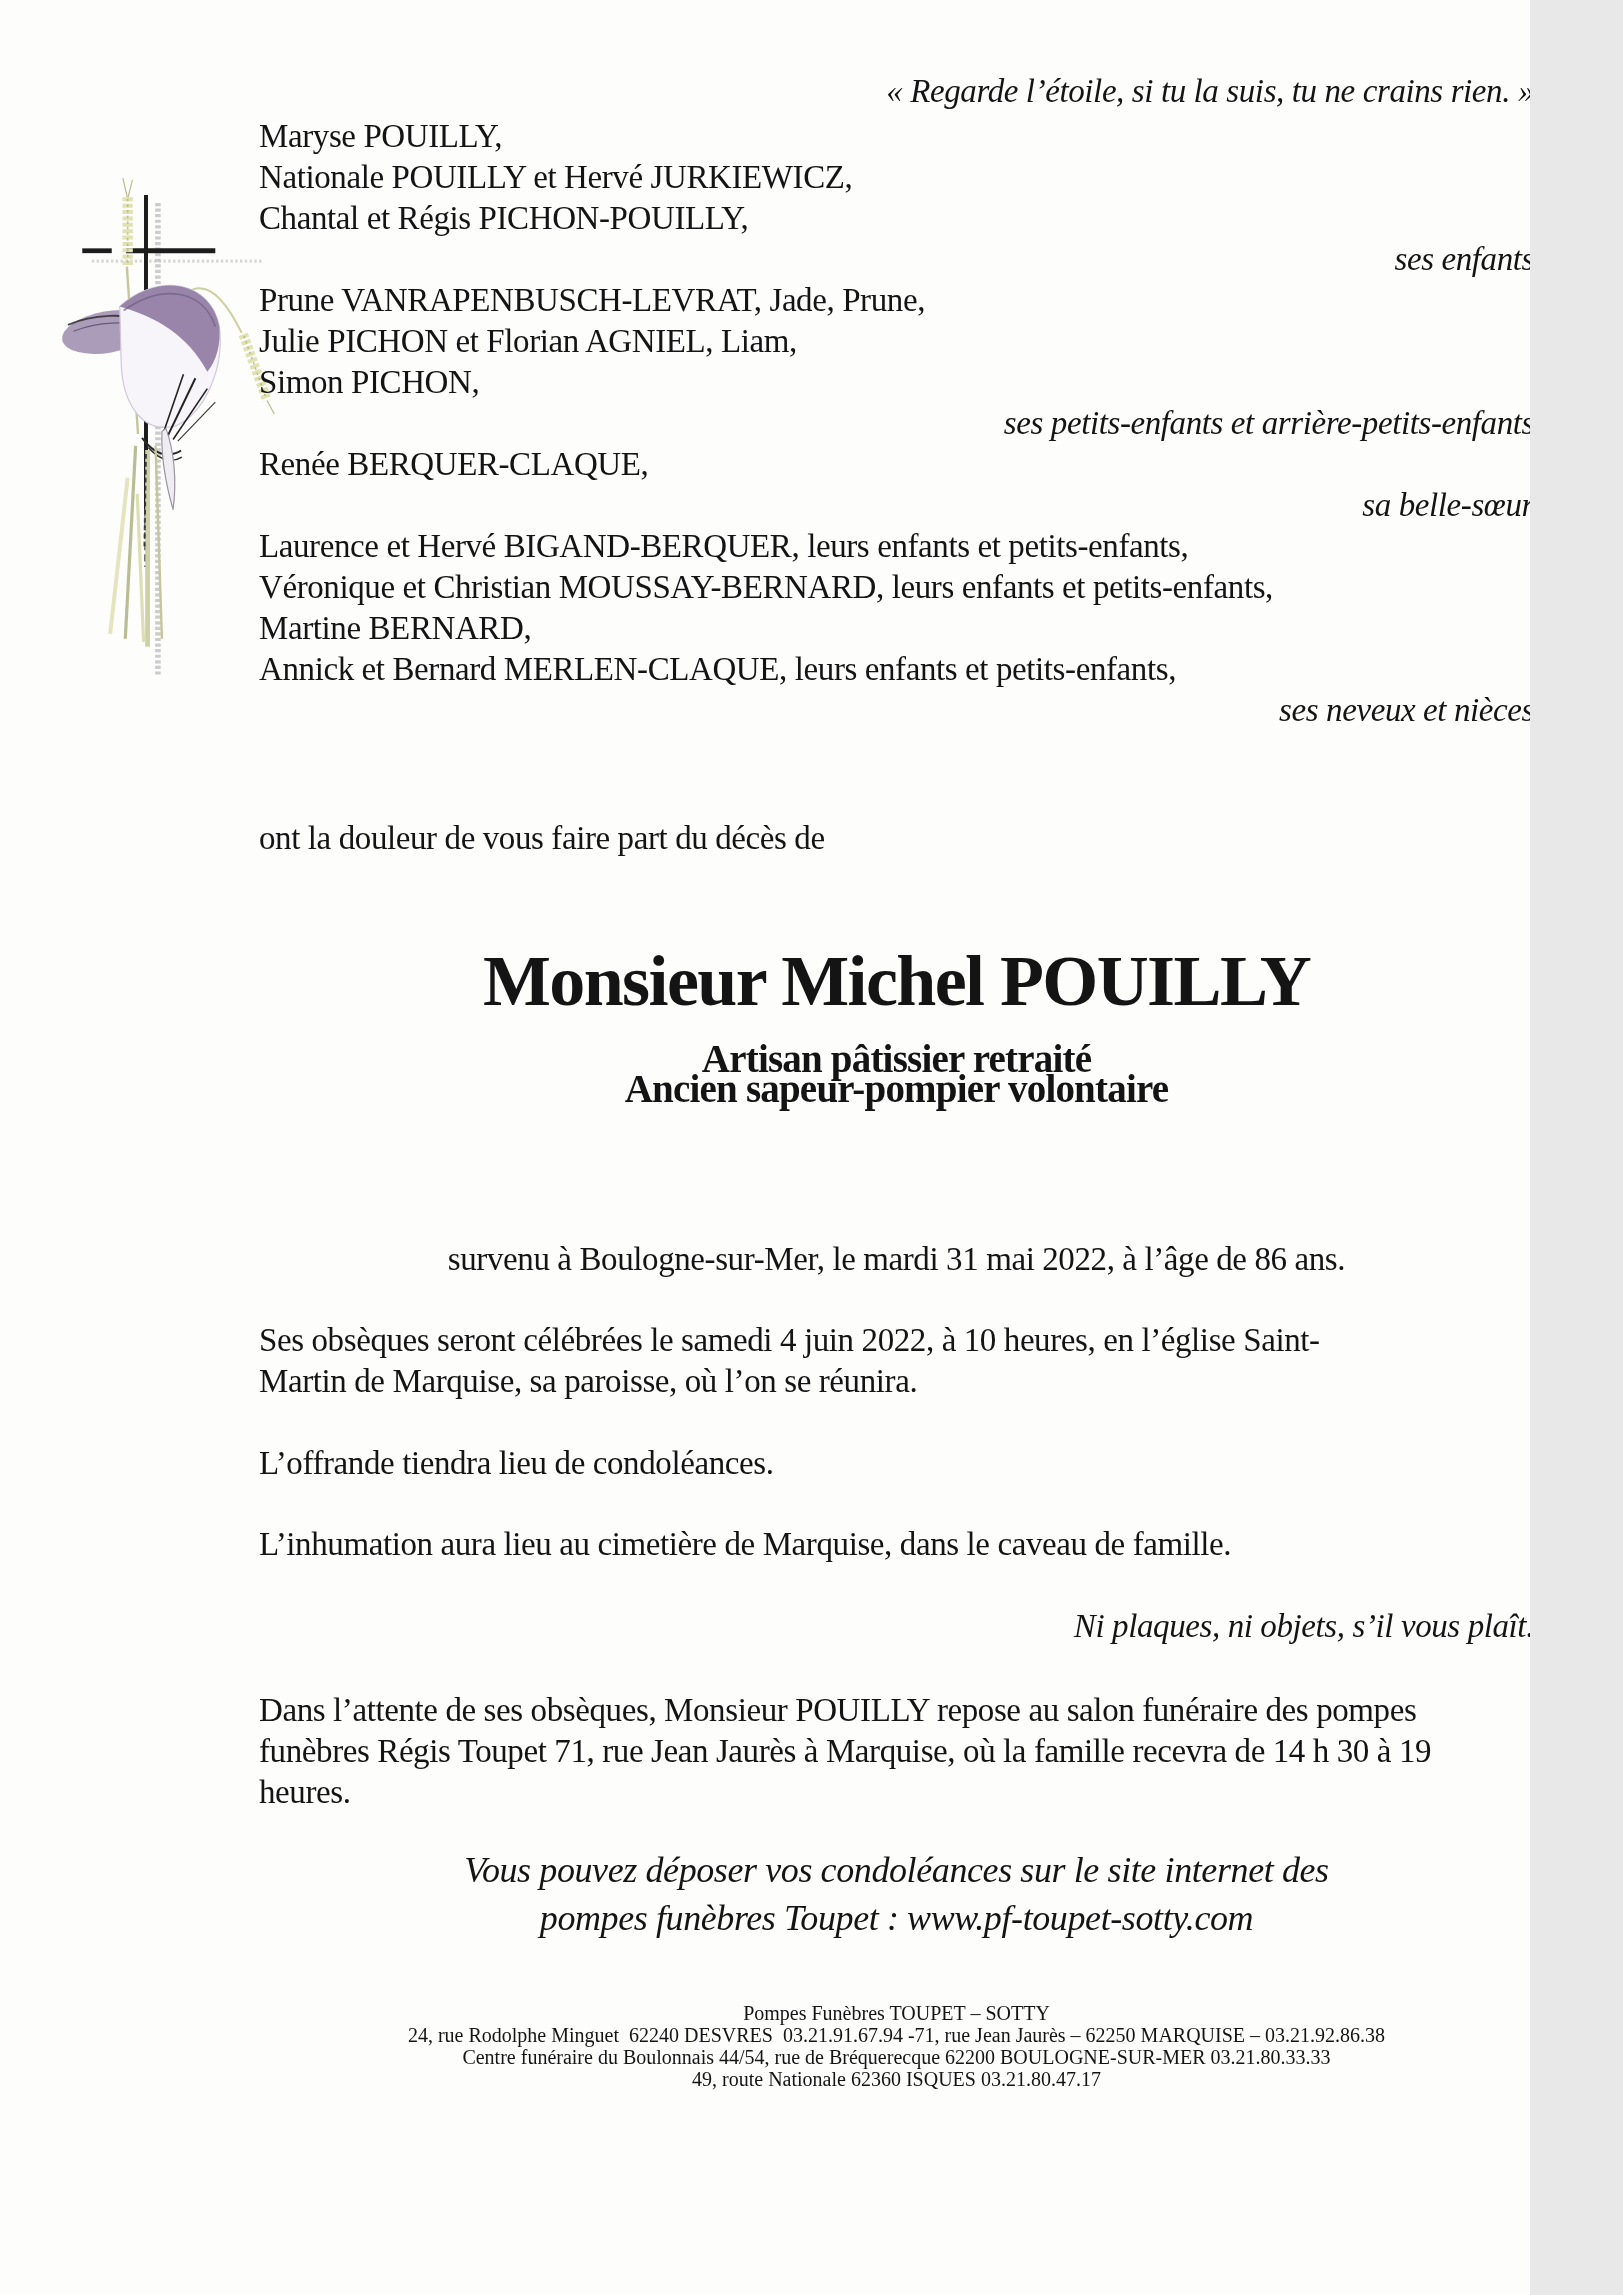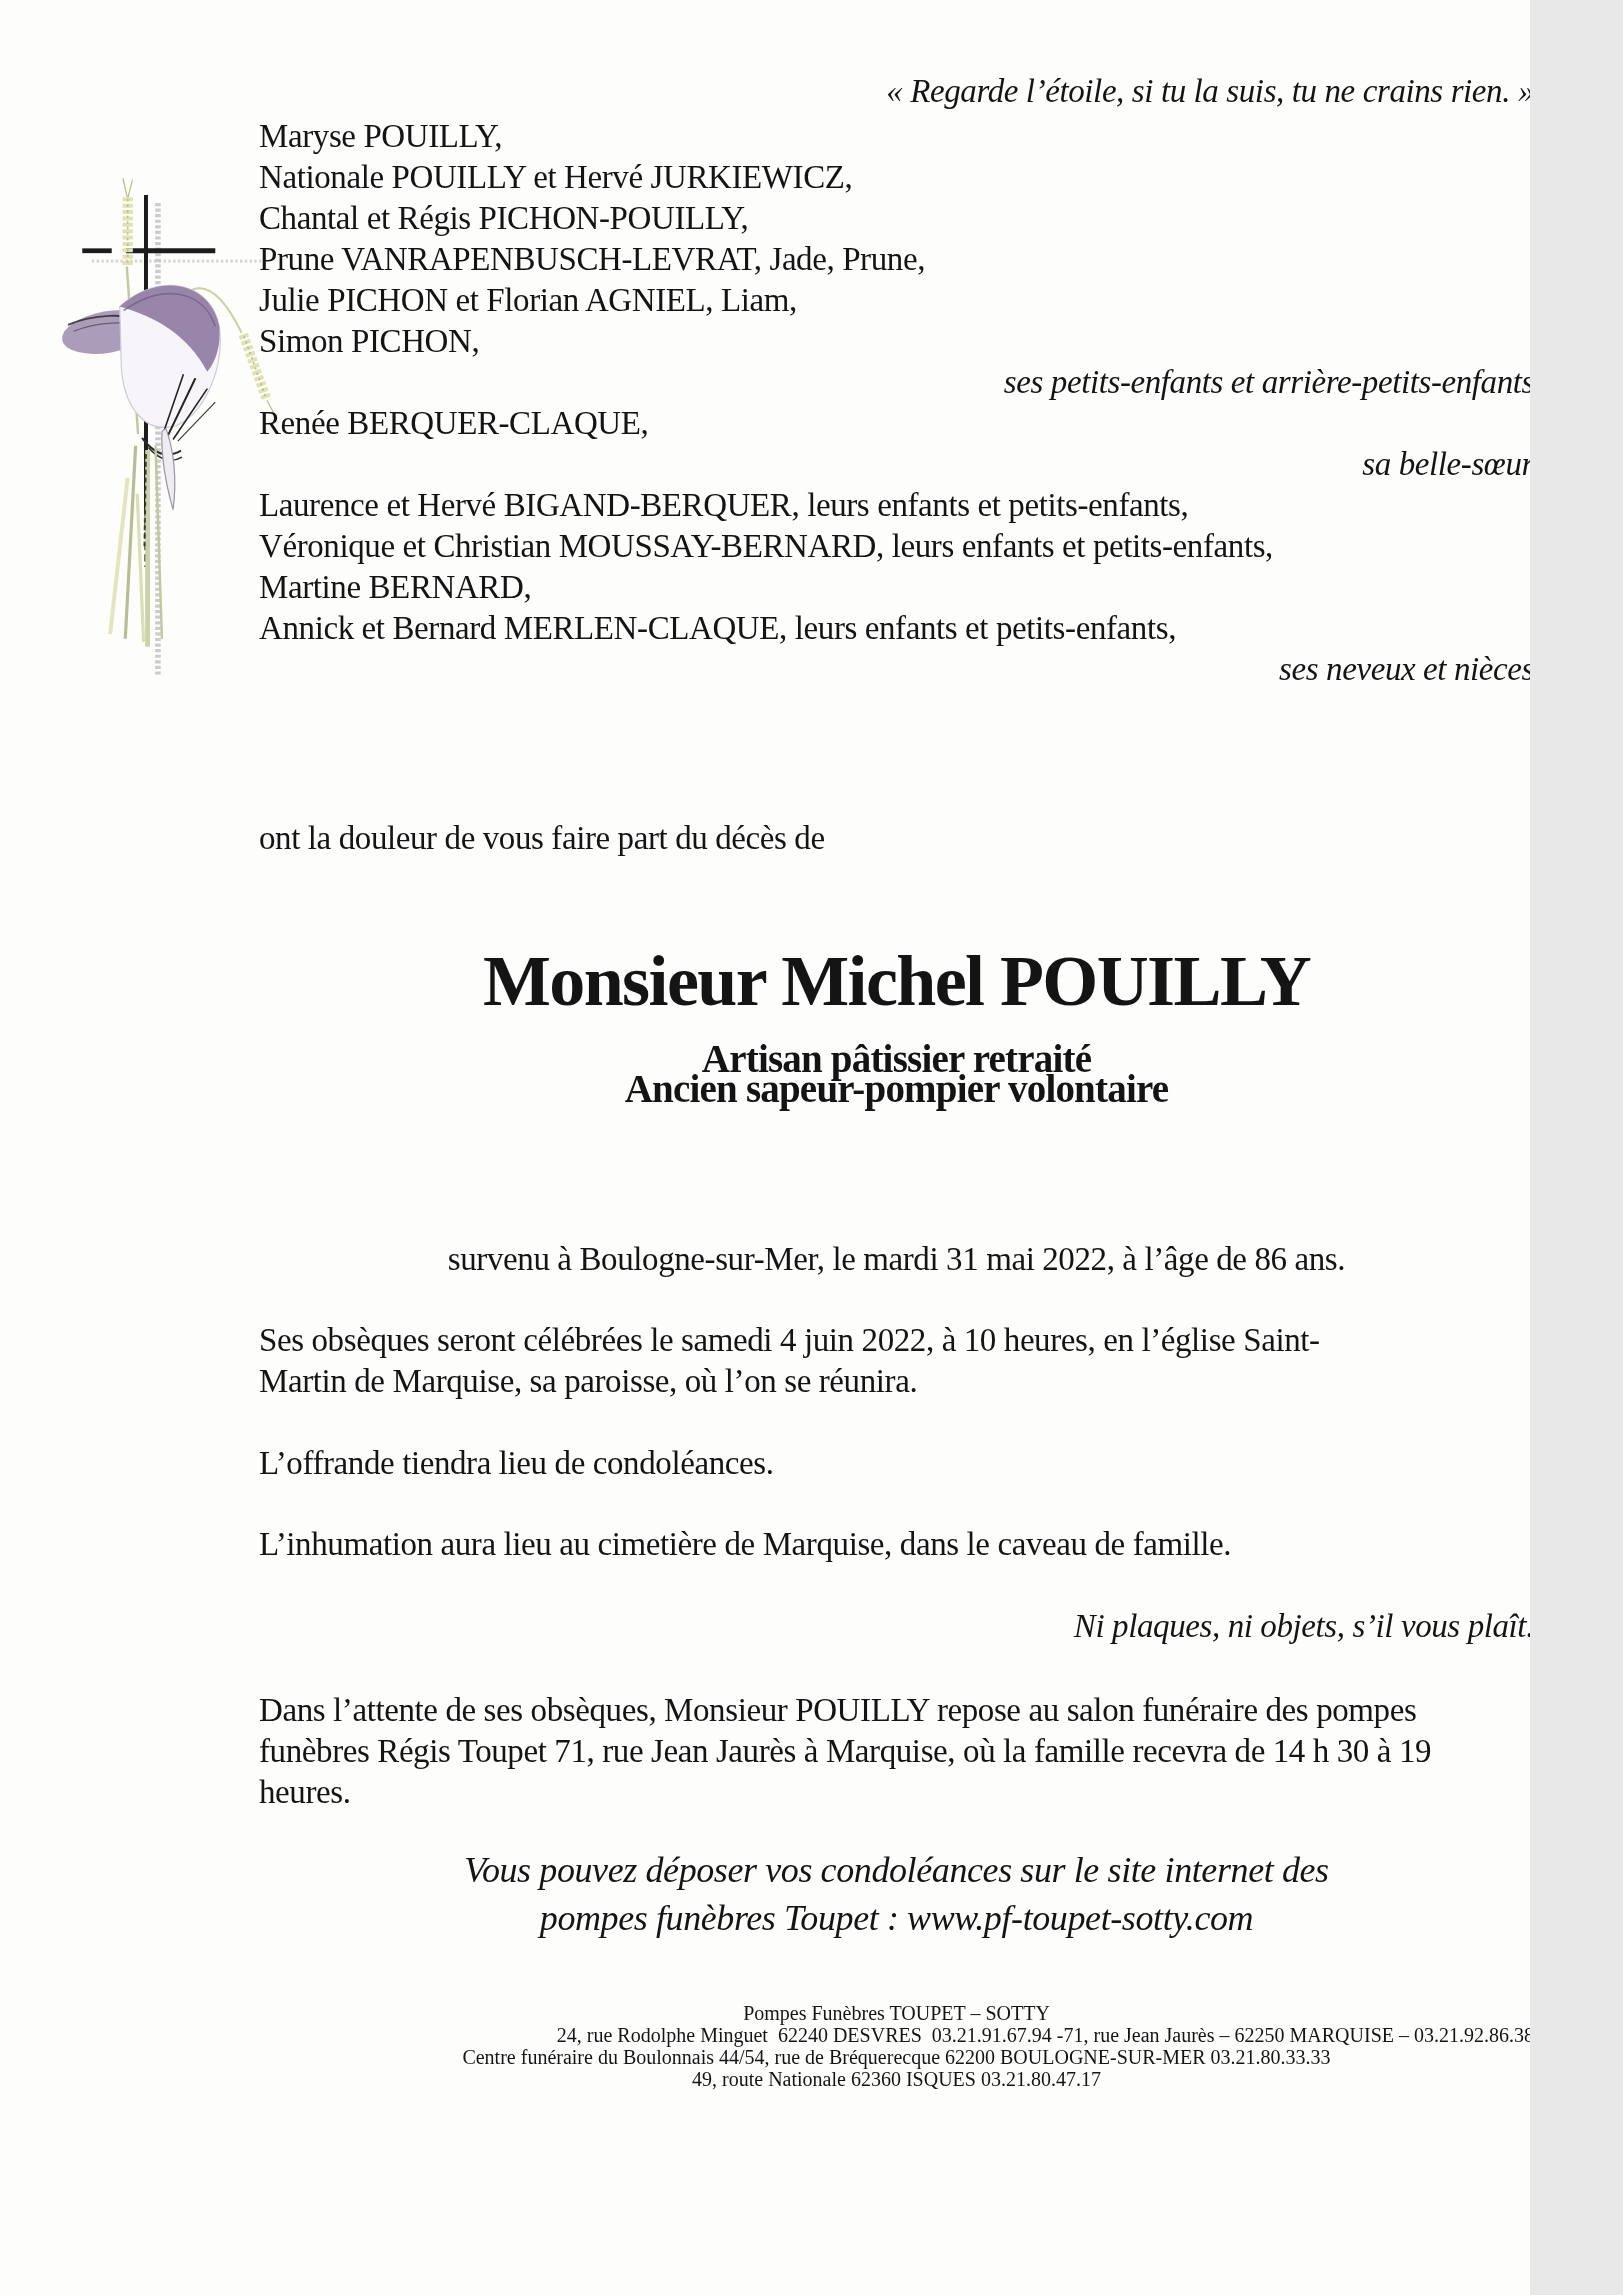--- a/index.html
+++ b/index.html
@@ -25,21 +25,21 @@
   .death{top:1239px;text-align:center;}
   .funeral{top:1320px;width:1116px;}
   .offering{top:1443px;}
   .burial{top:1524px;}
   .request{top:1608px;text-align:right;font-style:italic;font-size:33px;}
   .repose{top:1690px;width:1259px;}
   .cond{text-align:center;font-style:italic;font-size:36px;}
   .cond1{top:1849px;}
   .cond2{top:1897px;}
   .footer{top:2002px;text-align:center;font-size:20px;line-height:22px;letter-spacing:0;}
-  .footer .pre{white-space:pre-wrap;text-align:right;}
+  .footer .pre{white-space:pre-wrap;}
   .art{position:absolute;left:48px;top:175px;width:239px;height:510px;}
 </style>
 </head>
 <body>
 
 <div class="page">
 
   <svg class="art" viewBox="0 0 300 640" aria-hidden="true">
     <g>
       <line x1="138" y1="35" x2="138" y2="630" stroke="#bcbcbc" stroke-width="7" stroke-dasharray="4 3" opacity="0.75"></line>
@@ -84,20 +84,21 @@
       <line x1="123" y1="350" x2="121" y2="470" stroke="#2a2a2a" stroke-width="2.5" stroke-dasharray="6 4" opacity="0.85"></line>
     </g>
   </svg>
 
   <div class="col quote">« Regarde l’étoile, si tu la suis, tu ne crains rien. »</div>
 
   <div class="col names">
     <div class="line">Maryse POUILLY,</div>
     <div class="line">Nationale POUILLY et Hervé JURKIEWICZ,</div>
     <div class="line">Chantal et Régis PICHON-POUILLY,</div>
+    <div class="rel-label">ses enfants</div>
     <div class="line">Prune VANRAPENBUSCH-LEVRAT, Jade, Prune,</div>
     <div class="line">Julie PICHON et Florian AGNIEL, Liam,</div>
     <div class="line">Simon PICHON,</div>
     <div class="rel-label">ses petits-enfants et arrière-petits-enfants</div>
     <div class="line">Renée BERQUER-CLAQUE,</div>
     <div class="rel-label">sa belle-sœur</div>
     <div class="line">Laurence et Hervé BIGAND-BERQUER, leurs enfants et petits-enfants,</div>
     <div class="line">Véronique et Christian MOUSSAY-BERNARD, leurs enfants et petits-enfants,</div>
     <div class="line">Martine BERNARD,</div>
     <div class="line">Annick et Bernard MERLEN-CLAQUE, leurs enfants et petits-enfants,</div>

